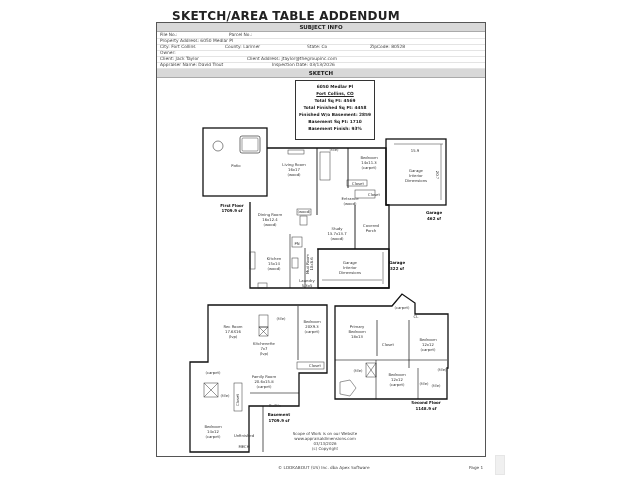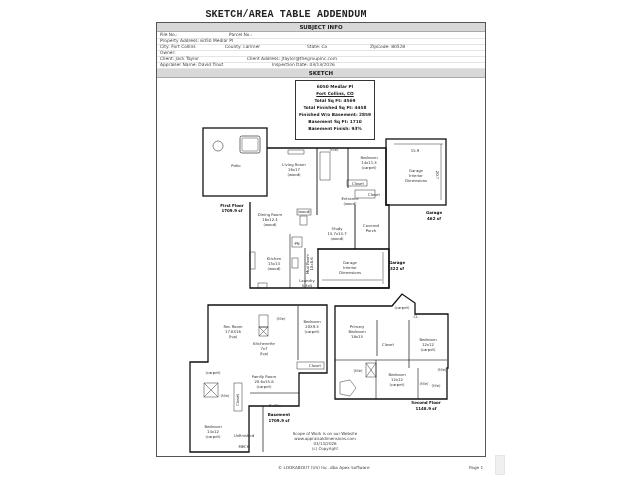--- a/index.html
+++ b/index.html
@@ -1,17 +1,17 @@
 <!DOCTYPE html>
 <html><head>
 <meta charset="utf-8">
 <style>
   html, body { margin:0; padding:0; background:#ffffff; }
   body { width:640px; height:480px; position:relative; overflow:hidden; font-family:"DejaVu Sans", sans-serif; color:#222; }
-  .title { position:absolute; left:0; top:9px; width:572px; text-align:center; font-size:10px; font-weight:bold; letter-spacing:0.2px;font-family:Liberation Mono, monospace; }
+  .title { position:absolute; left:0; top:9px; width:572px; text-align:center; font-size:12px; font-weight:bold; letter-spacing:0.2px; }
   .frame { position:absolute; left:156px; top:22px; width:328px; height:433px; border:1px solid #555; }
   .band { position:absolute; left:0; width:328px; height:8px; background:#d8d8d8; border-bottom:1px solid #aaa; font-size:5.5px; font-weight:bold; text-align:center; line-height:8px; }
   .row { position:absolute; left:0; width:328px; height:6px; font-size:4.4px; color:#444; line-height:6px; border-bottom:1px solid #e4e4e4; }
   .row span { position:absolute; top:0; white-space:nowrap; }
   .sumbox { position:absolute; left:295px; top:80px; width:78px; height:58px; border:1px solid #333; text-align:center; font-size:4.3px; font-weight:bold; line-height:7px; background:#fff; }
   .sumbox .u { text-decoration:underline; }
   svg.plan { position:absolute; left:0; top:0; }
   .lbl { font-family:"DejaVu Sans", sans-serif; font-size:3.8px; fill:#333; text-anchor:middle; }
   .lblb { font-family:"DejaVu Sans", sans-serif; font-size:4px; fill:#111; font-weight:bold; text-anchor:middle; }
   .footer { position:absolute; top:465px; font-size:4.2px; color:#444; }

